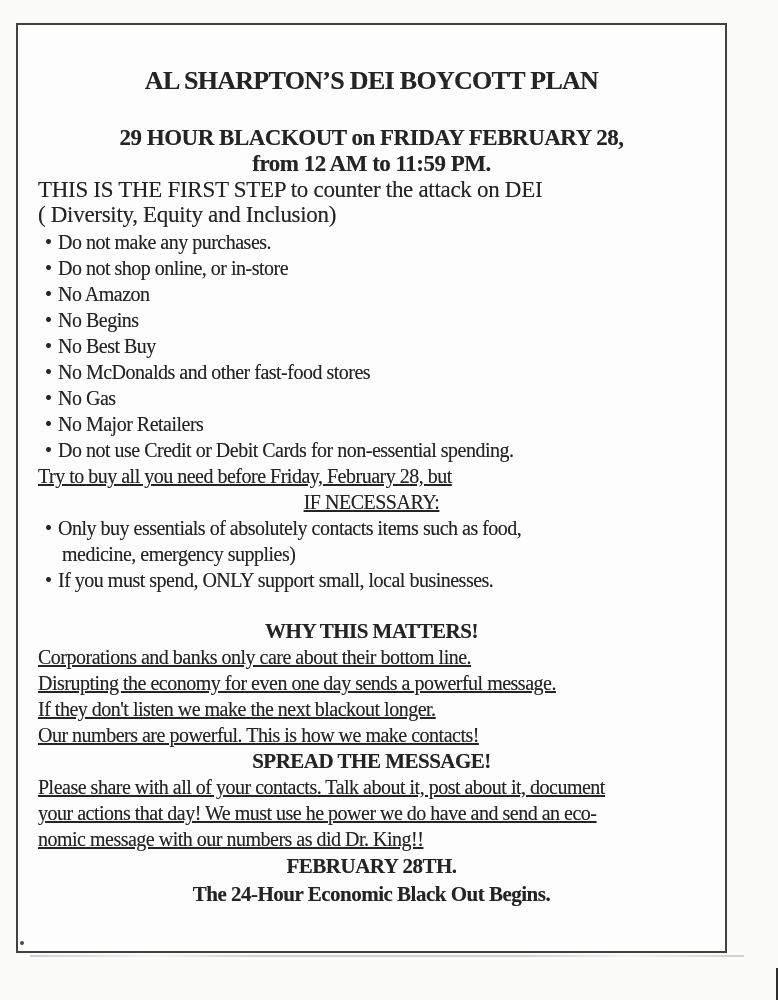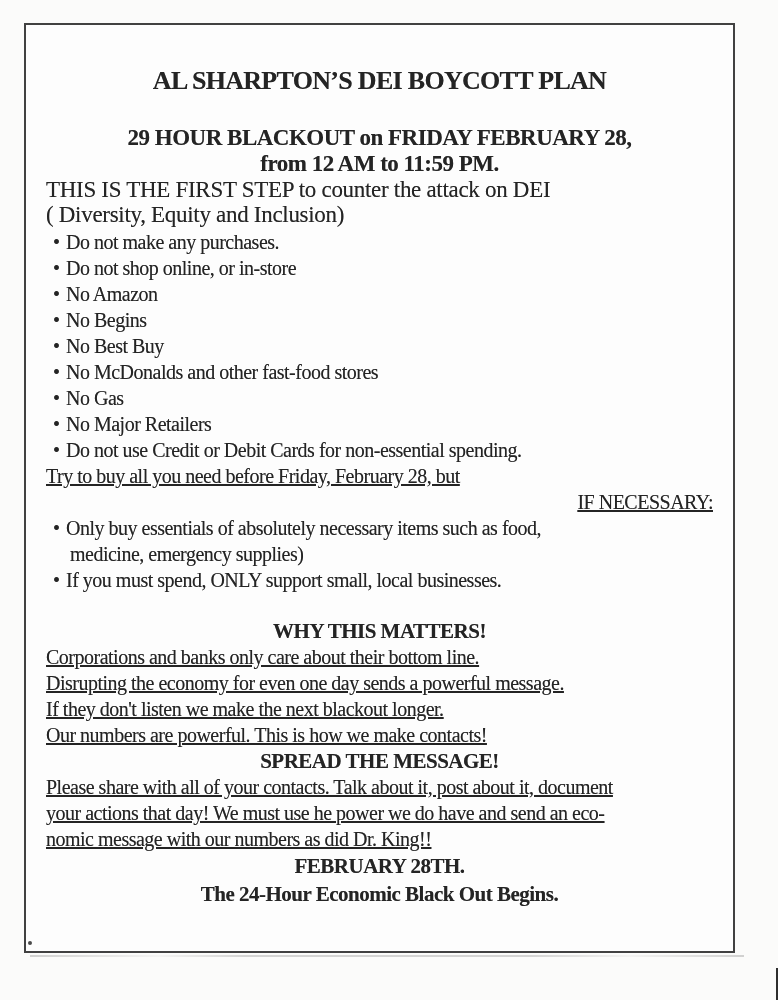--- a/index.html
+++ b/index.html
@@ -4,38 +4,38 @@
 <style>
   html,body { margin:0; padding:0; }
   body {
     width:778px; height:1000px; position:relative;
     background:#fbfbfa;
     font-family:"Liberation Serif", serif;
     color:#242424;
     overflow:hidden;
   }
   .sheet {
-    position:absolute; left:24px; top:23px;
+    position:absolute; left:16px; top:23px;
     width:711px; height:930px; box-sizing:border-box;
     border:2px solid #414141;
     background:#fdfdfd;
     padding:41px 20px 0 20px;
     text-shadow:0 0 0.6px rgba(40,40,40,0.45);
   }
   .title {
     margin:0; font-size:26px; font-weight:bold; text-align:center;
     line-height:30px; letter-spacing:-0.7px;
   }
   .h2 { margin-top:29px; font-size:23px; font-weight:bold; text-align:center;
         line-height:26px; letter-spacing:-0.5px; }
   .step { font-size:23px; 
           line-height:25px; letter-spacing:-0.3px; }
   .rules { margin-top:2px; }
   .line { font-size:20px; line-height:26px; letter-spacing:-0.5px; white-space:nowrap;text-decoration:underline; }
-  .center { text-align:right; white-space:normal; }
+  .center { text-align:center; white-space:normal; }
   .bullet { display:flex; padding-left:7px; font-size:20px; line-height:26px; letter-spacing:-0.5px; }
   .dot { flex:none; width:13px; }
   .btext { flex:none; white-space:nowrap; }
   .indent2 { padding-left:4px; }
   .h3 { font-size:21px; font-weight:bold; text-align:center; line-height:26px; letter-spacing:-0.5px; }
   .why-head { margin-top:25px; }
   .date-head { line-height:28px; }
   .closing { line-height:28px;text-align:center; }
   .speck {
     position:absolute; left:2px; top:916px; width:4px; height:4px;
@@ -109,21 +109,21 @@
     </div>
   </div>
 
   <div class="line">Try to buy all you need before Friday, February 28, but</div>
 
   <div class="line center">IF NECESSARY:</div>
 
   <div>
     <div class="bullet">
       <span class="dot">•</span>
-      <span class="btext"><span>Only buy essentials of absolutely necessary items such as food,</span><br><span class="indent2">medicine, emergency supplies)</span></span>
+      <span class="btext"><span>Only buy essentials of absolutely contacts items such as food,</span><br><span class="indent2">medicine, emergency supplies)</span></span>
     </div>
     <div class="bullet">
       <span class="dot">•</span>
       <span class="btext">If you must spend, ONLY support small, local businesses.</span>
     </div>
   </div>
 
   <div class="h3 why-head">WHY THIS MATTERS!</div>
 
   <div>

